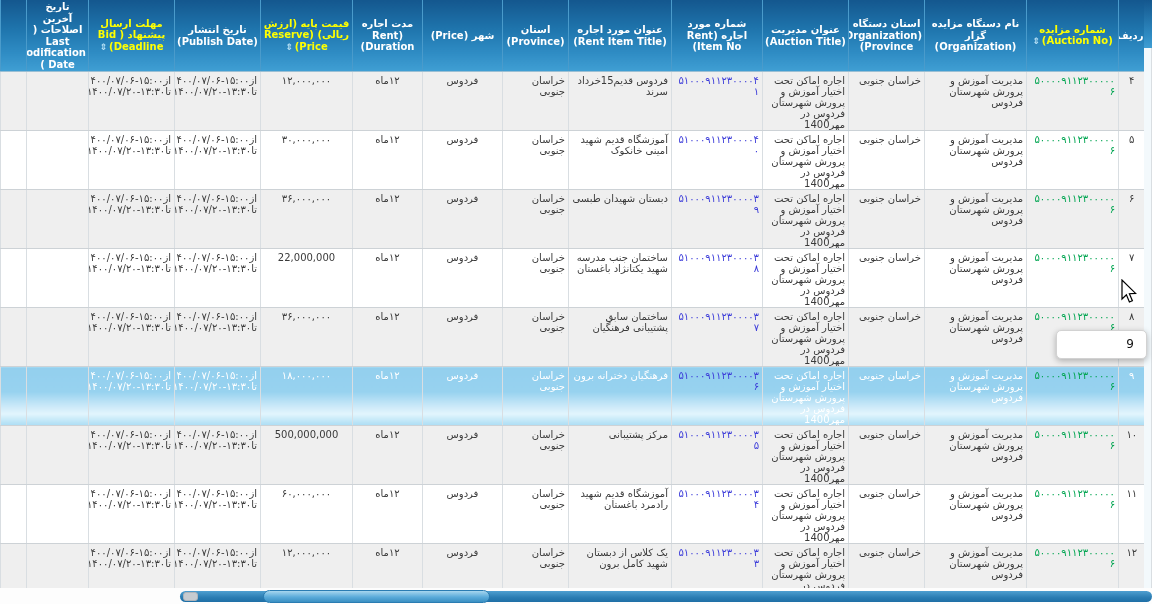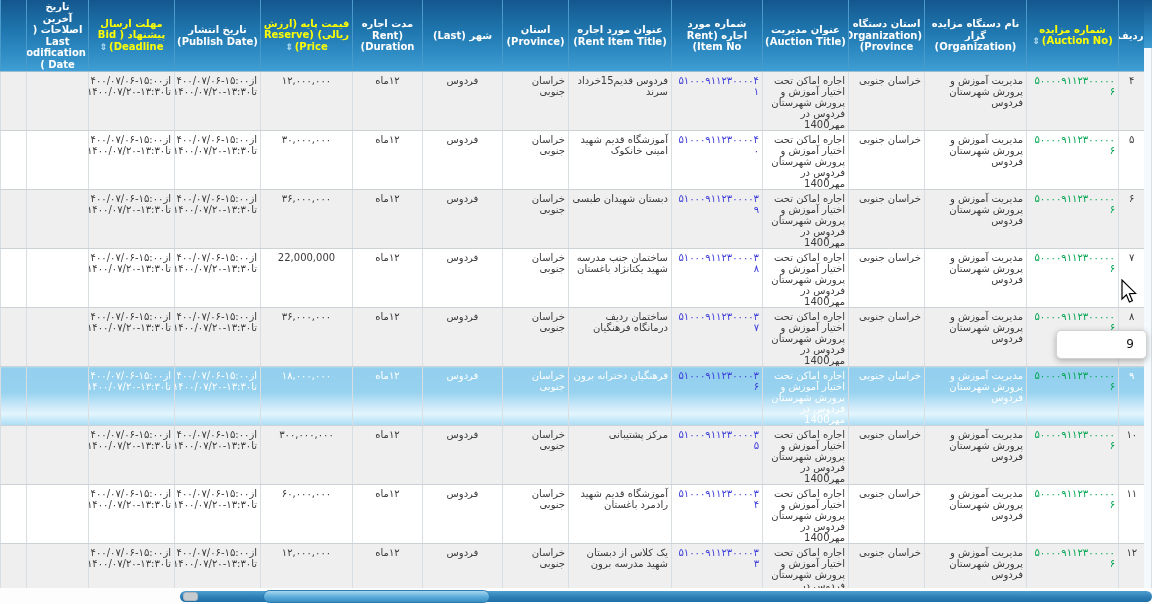--- a/index.html
+++ b/index.html
@@ -75,21 +75,21 @@
     <thead>
         <tr>
           <th><span class="lbl">ردیف</span></th>
           <th class="y"><span class="lbl">شماره مزایده (Auction No)</span><span class="sort">⇕</span></th>
           <th><span class="lbl">نام دستگاه مزایده گزار (Organization)</span></th>
           <th><span class="lbl">استان دستگاه (Organization Province)</span></th>
           <th><span class="lbl">عنوان مدیریت (Auction Title)</span></th>
           <th><span class="lbl">شماره مورد اجاره (Rent Item No)</span></th>
           <th><span class="lbl">عنوان مورد اجاره (Rent Item Title)</span></th>
           <th><span class="lbl">استان (Province)</span></th>
-          <th><span class="lbl">شهر (Last)</span></th>
+          <th><span class="lbl">شهر (Price)</span></th>
           <th><span class="lbl">مدت اجاره (Rent Duration)</span></th>
           <th class="y"><span class="lbl">قیمت پایه (ارزش ریالی) (Reserve Price)</span><span class="sort">⇕</span></th>
           <th><span class="lbl">تاریخ انتشار (Publish Date)</span></th>
           <th class="y"><span class="lbl">مهلت ارسال پیشنهاد ( Bid Deadline)</span><span class="sort">⇕</span></th>
           <th><span class="lbl">تاریخ آخرین اصلاحات ( Last Modification Date )</span></th>
           <th><span class="lbl"></span></th>
         </tr>
       </thead>
     <tbody>
         <tr class="g">
@@ -184,21 +184,21 @@
           <td></td>
           <td></td>
         </tr>
         <tr class="g">
           <td>۸</td>
           <td><span class="green">۵۰۰۰۰۹۱۱۲۳۰۰۰۰۰۶</span></td>
           <td>مدیریت آموزش و پرورش شهرستان فردوس</td>
           <td>خراسان جنوبی</td>
           <td>اجاره اماکن تحت اختیار آموزش و پرورش شهرستان فردوس در مهر1400</td>
           <td><a class="link" href="#">۵۱۰۰۰۹۱۱۲۳۰۰۰۰۳۷</a></td>
-          <td>ساختمان ردیف درمانگاه فرهنگیان</td>
+          <td>ساختمان سابق پشتیبانی فرهنگیان</td>
           <td>خراسان جنوبی</td>
           <td>فردوس</td>
           <td>۱۲ماه</td>
           <td>۳۶,۰۰۰,۰۰۰</td>
           <td>
             <div class="dline"><span>از</span><span class="ltr">۱۴۰۰/۰۷/۰۶-۱۵:۰۰</span></div>
             <div class="dline"><span>تا</span><span class="ltr">۱۴۰۰/۰۷/۲۰-۱۳:۳۰</span></div>
           </td>
           <td>
             <div class="dline"><span>از</span><span class="ltr">۱۴۰۰/۰۷/۰۶-۱۵:۰۰</span></div>
@@ -234,21 +234,21 @@
           <td>۱۰</td>
           <td><span class="green">۵۰۰۰۰۹۱۱۲۳۰۰۰۰۰۶</span></td>
           <td>مدیریت آموزش و پرورش شهرستان فردوس</td>
           <td>خراسان جنوبی</td>
           <td>اجاره اماکن تحت اختیار آموزش و پرورش شهرستان فردوس در مهر1400</td>
           <td><a class="link" href="#">۵۱۰۰۰۹۱۱۲۳۰۰۰۰۳۵</a></td>
           <td>مرکز پشتیبانی</td>
           <td>خراسان جنوبی</td>
           <td>فردوس</td>
           <td>۱۲ماه</td>
-          <td>۳۰۰,۰۰۰,۰۰۰</td>
+          <td>500,000,000</td>
           <td>
             <div class="dline"><span>از</span><span class="ltr">۱۴۰۰/۰۷/۰۶-۱۵:۰۰</span></div>
             <div class="dline"><span>تا</span><span class="ltr">۱۴۰۰/۰۷/۲۰-۱۳:۳۰</span></div>
           </td>
           <td>
             <div class="dline"><span>از</span><span class="ltr">۱۴۰۰/۰۷/۰۶-۱۵:۰۰</span></div>
             <div class="dline"><span>تا</span><span class="ltr">۱۴۰۰/۰۷/۲۰-۱۳:۳۰</span></div>
           </td>
           <td></td>
           <td></td>
@@ -276,21 +276,21 @@
           <td></td>
           <td></td>
         </tr>
         <tr class="g">
           <td>۱۲</td>
           <td><span class="green">۵۰۰۰۰۹۱۱۲۳۰۰۰۰۰۶</span></td>
           <td>مدیریت آموزش و پرورش شهرستان فردوس</td>
           <td>خراسان جنوبی</td>
           <td>اجاره اماکن تحت اختیار آموزش و پرورش شهرستان فردوس در مهر1400</td>
           <td><a class="link" href="#">۵۱۰۰۰۹۱۱۲۳۰۰۰۰۳۳</a></td>
-          <td>یک کلاس از دبستان شهید مدرسه برون</td>
+          <td>یک کلاس از دبستان شهید کامل برون</td>
           <td>خراسان جنوبی</td>
           <td>فردوس</td>
           <td>۱۲ماه</td>
           <td>۱۲,۰۰۰,۰۰۰</td>
           <td>
             <div class="dline"><span>از</span><span class="ltr">۱۴۰۰/۰۷/۰۶-۱۵:۰۰</span></div>
             <div class="dline"><span>تا</span><span class="ltr">۱۴۰۰/۰۷/۲۰-۱۳:۳۰</span></div>
           </td>
           <td>
             <div class="dline"><span>از</span><span class="ltr">۱۴۰۰/۰۷/۰۶-۱۵:۰۰</span></div>

